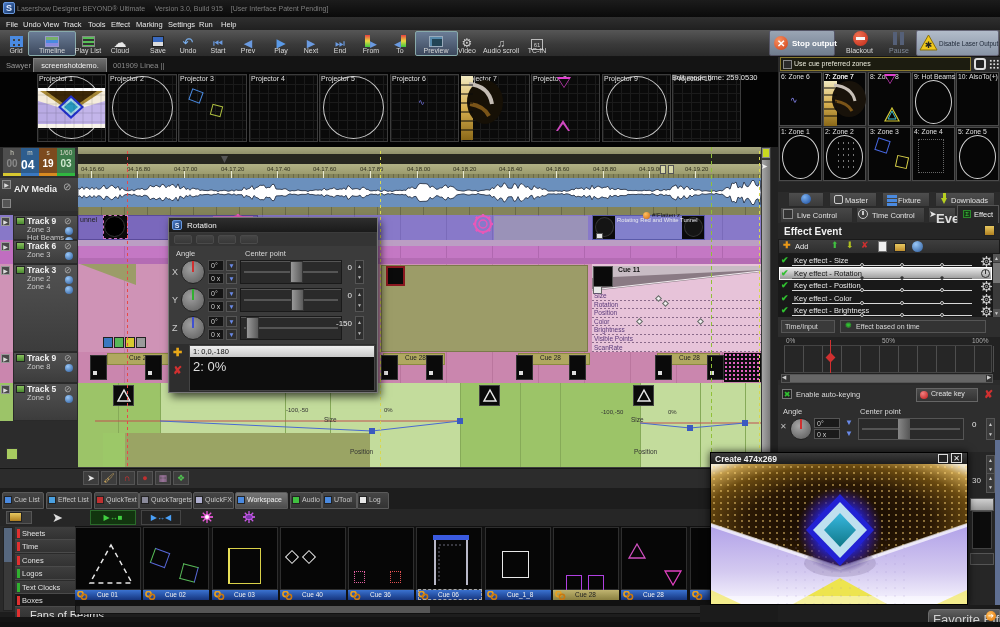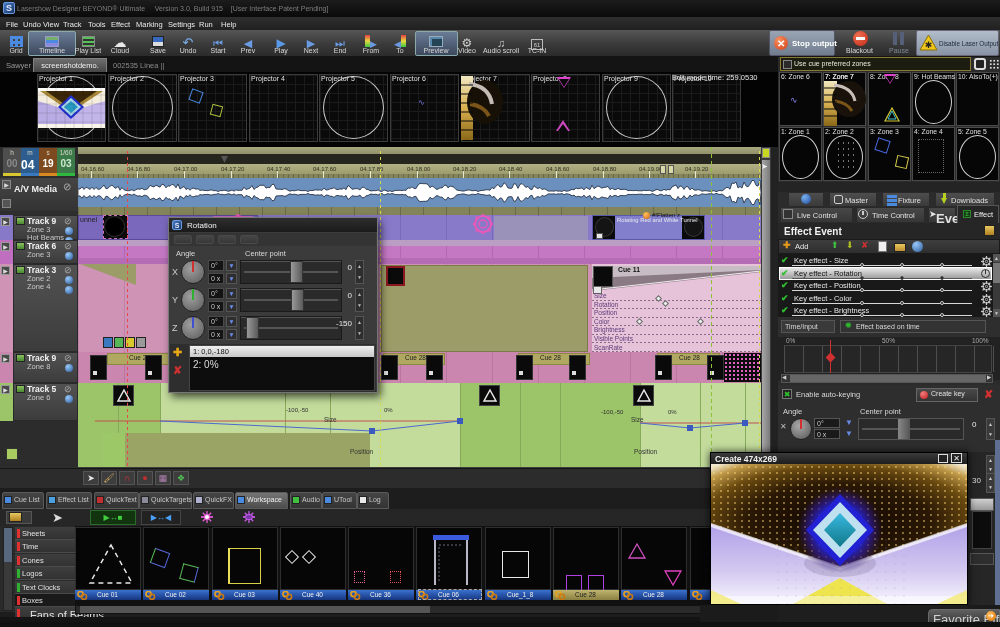--- a/index.html
+++ b/index.html
@@ -68,21 +68,21 @@
 <div class="abs" style="left:889px;top:47px;font-size:7px;color:#808a98;font-weight:normal;white-space:nowrap;">Pause</div>
 <div class="abs" style="left:916px;top:30px;width:83px;height:26px;background:linear-gradient(#b2bcca,#8894a6);border:1px solid #667;border-radius:2px"></div>
 <svg class="abs" style="left:919px;top:34px" width="19" height="17">
       <polygon points="9.5,1 18,16 1,16" fill="#f0c81c" stroke="#8a7008" stroke-width="1"></polygon>
       <text x="9.5" y="14" text-anchor="middle" font-size="9" fill="#222">✱</text>
     </svg>
 <div class="abs" style="left:939px;top:40px;font-size:6.3px;color:#1c2635;font-weight:normal;white-space:nowrap;">Disable Laser Output</div>
 <div class="abs" style="left:0;top:57px;width:778px;height:15px;background:#141414"></div>
 <div class="abs" style="left:6px;top:61px;font-size:7.5px;color:#999;font-weight:normal;white-space:nowrap;">Sawyer</div>
 <div class="abs" style="left:33px;top:58px;width:74px;height:14px;background:linear-gradient(#6e6e6e,#454545);border:1px solid #808080;border-bottom:none;color:#efefef;font-size:7.5px;text-align:center;line-height:13px">screenshotdemo.</div>
-<div class="abs" style="left:113px;top:61px;font-size:7.5px;color:#8a8a8a;font-weight:normal;white-space:nowrap;">002535 Linea ||</div>
+<div class="abs" style="left:113px;top:61px;font-size:7.5px;color:#8a8a8a;font-weight:normal;white-space:nowrap;">001909 Linea ||</div>
 <div class="abs" style="left:0;top:72px;width:778px;height:75px;background:#030303"></div>
 <div class="abs" style="left:37px;top:74px;width:69px;height:68px;background:#0a0a0a;border:1px solid #3c3c3c;background-image:repeating-linear-gradient(90deg,#1b1b1b 0 1px,transparent 1px 9px),repeating-linear-gradient(#1b1b1b 0 1px,transparent 1px 9px);"></div>
 <div class="abs" style="left:41px;top:76px;width:61px;height:63px;border:1.5px solid #c8c8c8;border-radius:50%"></div>
 <div class="abs" style="left:39px;top:75px;font-size:7px;color:#e0e0e0;font-weight:normal;white-space:nowrap;">Projector 1</div>
 <div class="abs" style="left:108px;top:74px;width:69px;height:68px;background:#0a0a0a;border:1px solid #3c3c3c;background-image:repeating-linear-gradient(90deg,#1b1b1b 0 1px,transparent 1px 9px),repeating-linear-gradient(#1b1b1b 0 1px,transparent 1px 9px);"></div>
 <div class="abs" style="left:112px;top:76px;width:61px;height:63px;border:1.5px solid #c8c8c8;border-radius:50%"></div>
 <div class="abs" style="left:110px;top:75px;font-size:7px;color:#e0e0e0;font-weight:normal;white-space:nowrap;">Projector 2</div>
 <div class="abs" style="left:178px;top:74px;width:69px;height:68px;background:#0a0a0a;border:1px solid #3c3c3c;background-image:repeating-linear-gradient(90deg,#1b1b1b 0 1px,transparent 1px 9px),repeating-linear-gradient(#1b1b1b 0 1px,transparent 1px 9px);"></div>
 <div class="abs" style="left:180px;top:75px;font-size:7px;color:#e0e0e0;font-weight:normal;white-space:nowrap;">Projector 3</div>
 <div class="abs" style="left:249px;top:74px;width:69px;height:68px;background:#0a0a0a;border:1px solid #3c3c3c;background-image:repeating-linear-gradient(90deg,#1b1b1b 0 1px,transparent 1px 9px),repeating-linear-gradient(#1b1b1b 0 1px,transparent 1px 9px);"></div>
@@ -910,21 +910,21 @@
 <div class="abs" style="left:244px;top:327px;width:94px;height:2px;background:#555"></div>
 <div class="abs" style="left:246px;top:317px;width:13px;height:22px;background:linear-gradient(90deg,#999,#5a5a5a);border:1px solid #333"></div>
 <div class="abs" style="left:0px;top:319px;font-size:8px;color:#e8e8e8;font-weight:normal;white-space:nowrap;left:324px;width:28px;text-align:right">-150</div>
 <div class="abs" style="left:355px;top:316px;width:9px;height:24px;background:#2e2e2e;border:1px solid #555;color:#bbb;font-size:5px;text-align:center;line-height:11px">▲<br>▼</div>
 <div class="abs" style="left:170px;top:344px;width:206px;height:48px;background:#2e2e2e"></div>
 <div class="abs" style="left:173px;top:346px;font-size:11px;color:#e8a818;font-weight:bold;white-space:nowrap;">✚</div>
 <div class="abs" style="left:173px;top:364px;font-size:11px;color:#d03030;font-weight:bold;white-space:nowrap;">✘</div>
 <div class="abs" style="left:189px;top:345px;width:186px;height:46px;background:#0d0d0d;border:1px solid #444"></div>
 <div class="abs" style="left:190px;top:346px;width:184px;height:11px;background:linear-gradient(#f0f0f0,#c8c8c8)"></div>
 <div class="abs" style="left:193px;top:347px;font-size:7.5px;color:#111;font-weight:normal;white-space:nowrap;">1:  0,0,-180</div>
-<div class="abs" style="left:193px;top:359px;font-size:10px;color:#ddd;font-weight:normal;white-space:nowrap;">2:  0%</div>
+<div class="abs" style="left:193px;top:359px;font-size:13px;color:#ddd;font-weight:normal;white-space:nowrap;">2:  0%</div>
 <div class="abs" style="left:710px;top:452px;width:258px;height:153px;background:#1a1a1a;border:1px solid #000;box-shadow:0 0 8px rgba(0,0,0,.8)"></div>
 <div class="abs" style="left:711px;top:453px;width:256px;height:11px;background:linear-gradient(#3a3a3a,#1e1e1e)"></div>
 <div class="abs" style="left:715px;top:454px;font-size:8.5px;color:#f0f0f0;font-weight:bold;white-space:nowrap;">Create 474x269</div>
 <div class="abs" style="left:938px;top:454px;width:10px;height:9px;border:1px solid #ddd;background:#222"></div>
 <div class="abs" style="left:951px;top:453px;width:11px;height:10px;border:1px solid #ddd;background:#222;color:#eee;font-size:8px;text-align:center;line-height:9px">✕</div>
 <svg class="abs" style="left:711px;top:464px" width="256" height="140" viewBox="0 0 256 140">
 <defs>
 <linearGradient id="vlav" x1="0" y1="0" x2="0" y2="1">
  <stop offset="0" stop-color="#b0a0e8"></stop>
           <stop offset="0.6" stop-color="#d4caf0"></stop>

